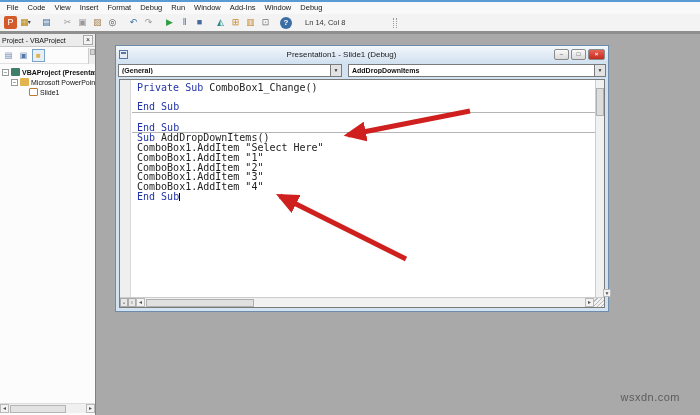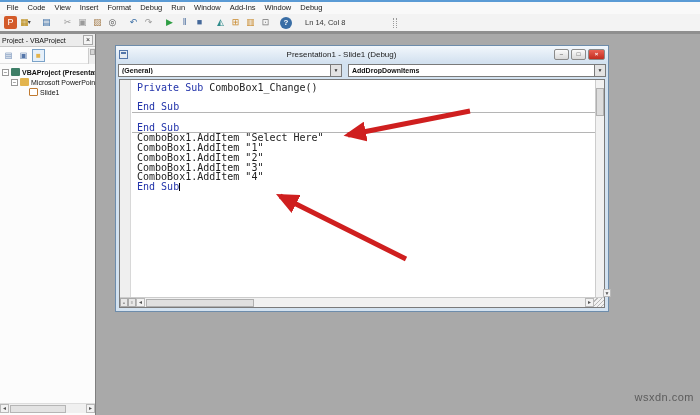--- a/index.html
+++ b/index.html
@@ -18,21 +18,21 @@
               font-size:9px; line-height:13px; border-radius:2px; }
   .tb-icon.grp { margin-left:7px; }
   .tb-icon.round { border-radius:50%; font-size:8px; font-weight:bold; width:12px; height:12px; }
   .tb-icon .caret { font-size:6px; color:#444; margin-left:-1px; }
   .lncol { font-size:7.5px; color:#333; margin-left:12px; }
   .tb-handle { width:4px; height:10px; border-left:1px dotted #9a9a9a; border-right:1px dotted #9a9a9a; margin-left:48px; }
   .band { position:absolute; left:0; top:31px; width:700px; height:3px; background:#8f8f8f; }
 
   
   .mdi { position:absolute; left:0; top:34px; width:700px; height:381px; background:#a9a9a9; z-index:1; }
-  .watermark { position:absolute; right:6px; top:357px; font-size:11px; color:#5c5c5c; letter-spacing:0.5px; }
+  .watermark { position:absolute; right:20px; top:357px; font-size:11px; color:#5c5c5c; letter-spacing:0.5px; }
 
   
   .project-panel { position:absolute; left:0; top:34px; width:96px; height:381px; background:#fcfcfc;
                    border-right:1px solid #7f7f7f; z-index:2; }
   .pp-title { height:13px; background:#ececec; border-bottom:1px solid #c6c6c6; display:flex;
               align-items:center; padding:0 2px; }
   .pp-title-text { flex:1; font-size:7px; color:#111; white-space:nowrap; overflow:hidden; }
   .pp-close { width:10px; height:10px; border:1px solid #a8a8a8; background:#f4f4f4; font-size:7px;
               line-height:8px; text-align:center; color:#222; }
   .pp-toolbar { height:17px; display:flex; align-items:center; gap:2px; padding-left:2px;
@@ -213,20 +213,21 @@
     <div class="cw-client">
       <div class="code-margin"></div>
       <div class="code-area" id="code-lines">
           <div class="code-line"><span class="kw">Private</span><span> </span><span class="kw">Sub</span><span> ComboBox1_Change()</span></div>
           <div class="code-line"></div>
           <div class="code-line"><span class="kw">End</span><span> </span><span class="kw">Sub</span></div>
           <div class="proc-divider"></div>
           <div class="code-line"></div>
           <div class="code-line"><span class="kw">End</span><span> </span><span class="kw">Sub</span></div>
           <div class="proc-divider"></div>
+          <div class="code-line"><span class="kw">Sub</span><span> AddDropDownItems()</span></div>
           <div class="code-line"><span>ComboBox1.AddItem "Select Here"</span></div>
           <div class="code-line"><span>ComboBox1.AddItem "1"</span></div>
           <div class="code-line"><span>ComboBox1.AddItem "2"</span></div>
           <div class="code-line"><span>ComboBox1.AddItem "3"</span></div>
           <div class="code-line"><span>ComboBox1.AddItem "4"</span></div>
           <div class="code-line"><span class="kw">End</span><span> </span><span class="kw">Sub</span><span class="text-caret"></span></div>
         </div>
       <div class="cw-vscroll">
         <span class="sb-btn">▲</span>
         <span class="v-thumb"></span>

